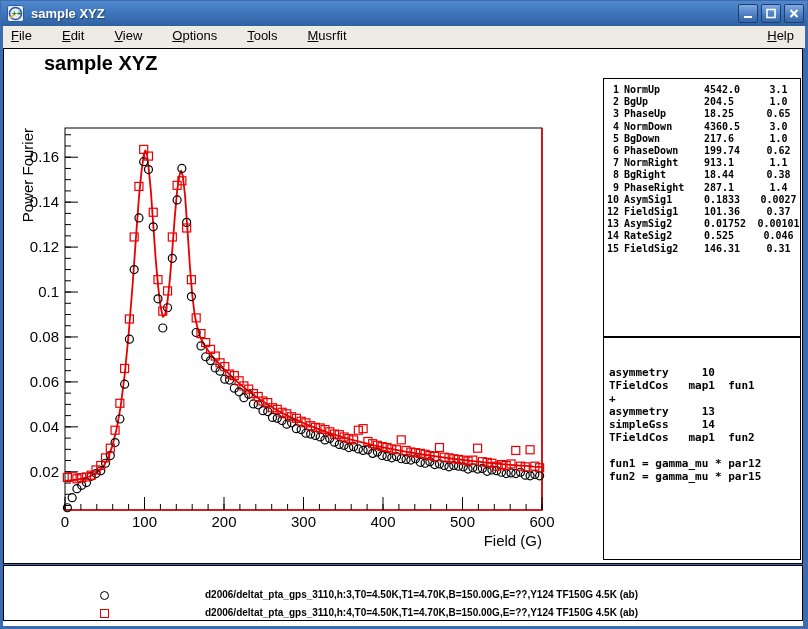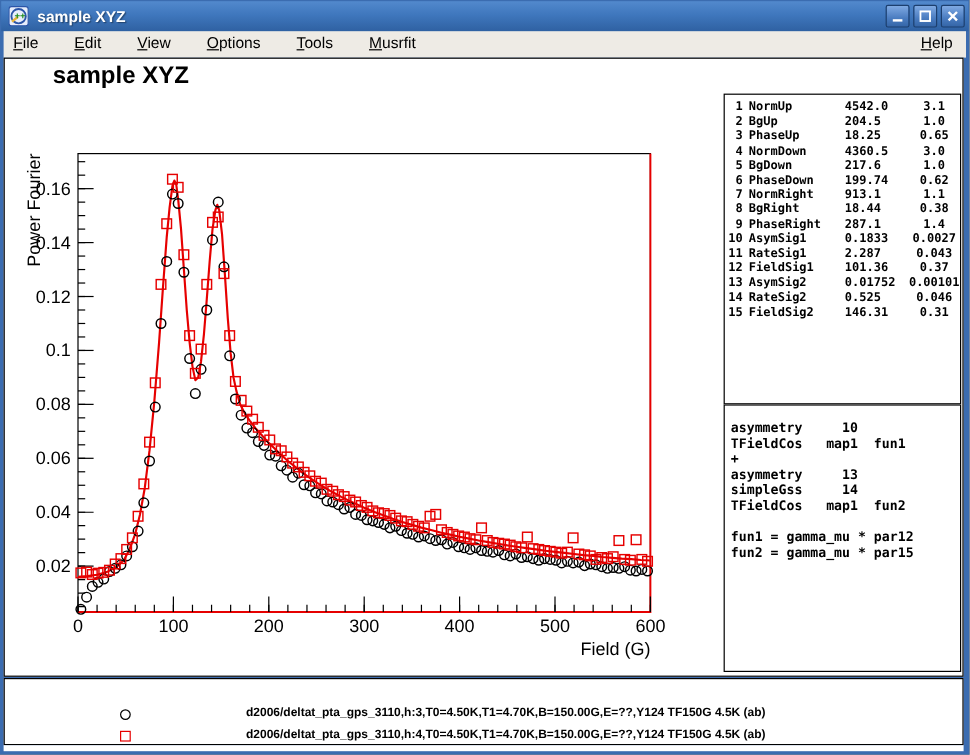--- a/index.html
+++ b/index.html
@@ -61,21 +61,21 @@
   .param-row{display:flex;line-height:12.2px;}
   .p-num{width:15px;text-align:right;flex:0 0 auto;}
   .p-name{margin-left:5px;width:80px;flex:0 0 auto;}
   .p-val{width:53px;flex:0 0 auto;}
   .p-err{flex:1 1 auto;text-align:center;}
   .theory-box{
     position:absolute;left:603px;top:337px;width:198px;height:223px;
     background:#fff;border:1px solid #000;box-sizing:border-box;
     font-family:"DejaVu Sans Mono","Liberation Mono",monospace;
     font-size:11px;font-weight:bold;color:#000;
-    padding:12px 0 0 5px;white-space:pre;line-height:13px;
+    padding:28px 0 0 5px;white-space:pre;line-height:13px;
   }
   
   .status-line{
     position:absolute;left:12px;top:570px;
     font-size:11px;font-weight:bold;color:#000;white-space:nowrap;
   }
   .legend-marker{position:absolute;width:9px;height:9px;box-sizing:border-box;background:#fff;}
   .legend-marker.circle{border:1px solid #000;border-radius:50%;}
   .legend-marker.square{border:1px solid #e60000;}
   .legend-label{
@@ -491,26 +491,20 @@
         <span class="p-val">287.1</span>
         <span class="p-err">1.4</span>
       </div>
       <div class="param-row">
         <span class="p-num">10</span>
         <span class="p-name">AsymSig1</span>
         <span class="p-val">0.1833</span>
         <span class="p-err">0.0027</span>
       </div>
       <div class="param-row">
-        <span class="p-num">11</span>
-        <span class="p-name">RateSig1</span>
-        <span class="p-val">2.287</span>
-        <span class="p-err">0.043</span>
-      </div>
-      <div class="param-row">
         <span class="p-num">12</span>
         <span class="p-name">FieldSig1</span>
         <span class="p-val">101.36</span>
         <span class="p-err">0.37</span>
       </div>
       <div class="param-row">
         <span class="p-num">13</span>
         <span class="p-name">AsymSig2</span>
         <span class="p-val">0.01752</span>
         <span class="p-err">0.00101</span>

